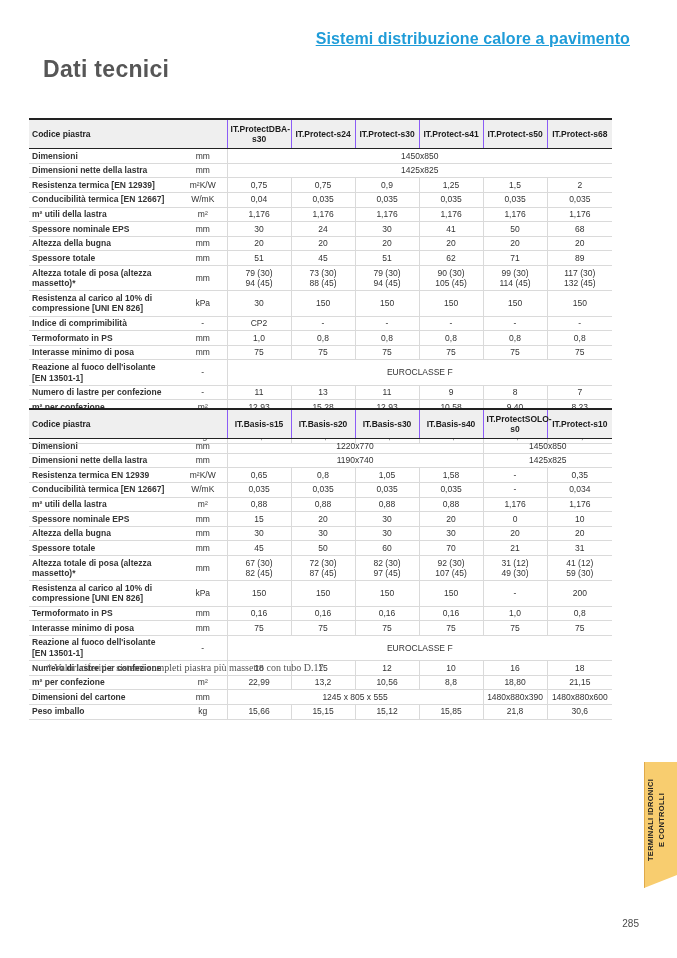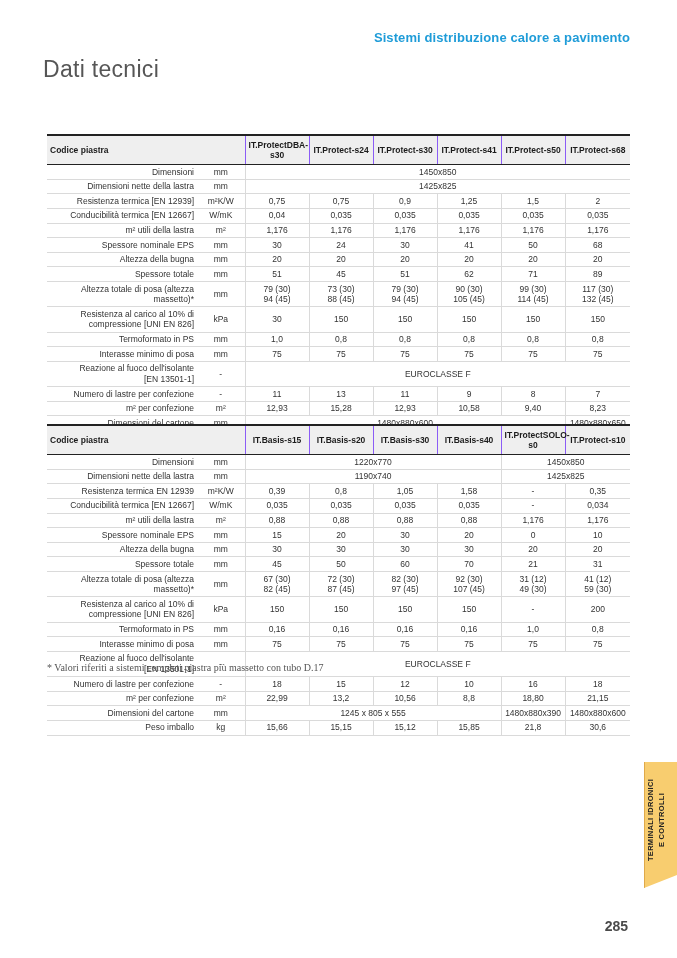--- a/index.html
+++ b/index.html
@@ -2,31 +2,31 @@
 <html><head>
 <meta charset="utf-8">
 <style>
   * { box-sizing: border-box; }
   html,body { margin:0; padding:0; }
   body { font-family:"Liberation Sans", sans-serif; background:#ffffff; }
   .page { position:relative; width:677px; height:958px; background:#ffffff; overflow:hidden; }
 
   .header-link {
     position:absolute; top:30px; right:47px;
-    color:#1f9cd8; font-size:13px; font-weight:bold; letter-spacing:0.1px;
+    color:#1f9cd8; font-size:16px; font-weight:bold; letter-spacing:0.1px;text-decoration:underline;
   }
   .page-title {
     position:absolute; top:56px; left:43px;
-    font-size:23px; color:#565656; font-weight:normal; letter-spacing:0.3px;
+    font-size:23px; color:#565656; font-weight:bold; letter-spacing:0.3px;
   }
 
   table.tech {
-    position:absolute; left:47px; width:583px;
+    position:absolute; left:29px; width:583px;
     border-collapse:collapse; table-layout:fixed;
-    font-size:8.5px; color:#333;margin-top:16px;
+    font-size:8.5px; color:#333;
   }
   #t0 { top:118px; }
   #t1 { top:408px; }
 
   table.tech thead th {
     background:#efefef;
     border-top:2px solid #222;
     border-bottom:1px solid #222;
     padding:4px 3px;
     font-size:8.5px; color:#1c1c1c;
@@ -34,21 +34,21 @@
   }
   th.lbl-h { text-align:left; padding-left:6px; }
   th.col-h { text-align:center; border-left:1px solid #8b5cf6; }
 
   table.tech tbody td {
     border-bottom:1px solid #dadada;
     padding:1.5px 3px;
     line-height:1.25;
     vertical-align:middle;
   }
-  td.lbl { text-align:right; padding-left:6px; white-space:pre-line; }
+  td.lbl { text-align:left; padding-left:6px; white-space:pre-line;font-weight:bold; }
   td.unit { text-align:center; padding-right:5px; }
   td.val { text-align:center; border-left:1px solid #dadada; white-space:pre-line; }
 
   .footnote {
     position:absolute; left:47px; top:662px;
     font-size:10px; color:#555;font-family:Liberation Serif, serif;
   }
 
   .side-ribbon {
     position:absolute; right:0; top:762px; width:33px; height:126px;
@@ -60,22 +60,22 @@
     position:absolute; left:50%; top:46%;
     width:112px; height:30px;
     transform: translate(-50%,-50%) rotate(-90deg);
     text-align:center;
     font-size:7.5px; font-weight:bold; color:#222;
     line-height:1.4; letter-spacing:0.3px;
     white-space:pre-line;
   }
 
   .page-number {
-    position:absolute; right:49px; top:918px;
-    font-size:14px; color:#4a4a4a;font-weight:bold;
+    position:absolute; right:38px; top:918px;
+    font-size:10px; color:#4a4a4a;
   }
 </style>
 </head>
 <body>
 
 <div class="page">
 
   <div class="header-link">Sistemi distribuzione calore a pavimento</div>
 
   <h1 class="page-title" style="margin:0;">Dati tecnici</h1>
@@ -194,20 +194,30 @@
 compressione [UNI EN 826]</td>
           <td class="unit">kPa</td>
           <td class="val">30</td>
           <td class="val">150</td>
           <td class="val">150</td>
           <td class="val">150</td>
           <td class="val">150</td>
           <td class="val">150</td>
         </tr>
         <tr>
+          <td class="lbl">Indice di comprimibilità</td>
+          <td class="unit">-</td>
+          <td class="val">CP2</td>
+          <td class="val">-</td>
+          <td class="val">-</td>
+          <td class="val">-</td>
+          <td class="val">-</td>
+          <td class="val">-</td>
+        </tr>
+        <tr>
           <td class="lbl">Termoformato in PS</td>
           <td class="unit">mm</td>
           <td class="val">1,0</td>
           <td class="val">0,8</td>
           <td class="val">0,8</td>
           <td class="val">0,8</td>
           <td class="val">0,8</td>
           <td class="val">0,8</td>
         </tr>
         <tr>
@@ -296,21 +306,21 @@
         </tr>
         <tr>
           <td class="lbl">Dimensioni nette della lastra</td>
           <td class="unit">mm</td>
           <td class="val" colspan="4">1190x740</td>
           <td class="val" colspan="2">1425x825</td>
         </tr>
         <tr>
           <td class="lbl">Resistenza termica EN 12939</td>
           <td class="unit">m²K/W</td>
-          <td class="val">0,39</td>
+          <td class="val">0,65</td>
           <td class="val">0,8</td>
           <td class="val">1,05</td>
           <td class="val">1,58</td>
           <td class="val">-</td>
           <td class="val">0,35</td>
         </tr>
         <tr>
           <td class="lbl">Conducibilità termica [EN 12667]</td>
           <td class="unit">W/mK</td>
           <td class="val">0,035</td>

